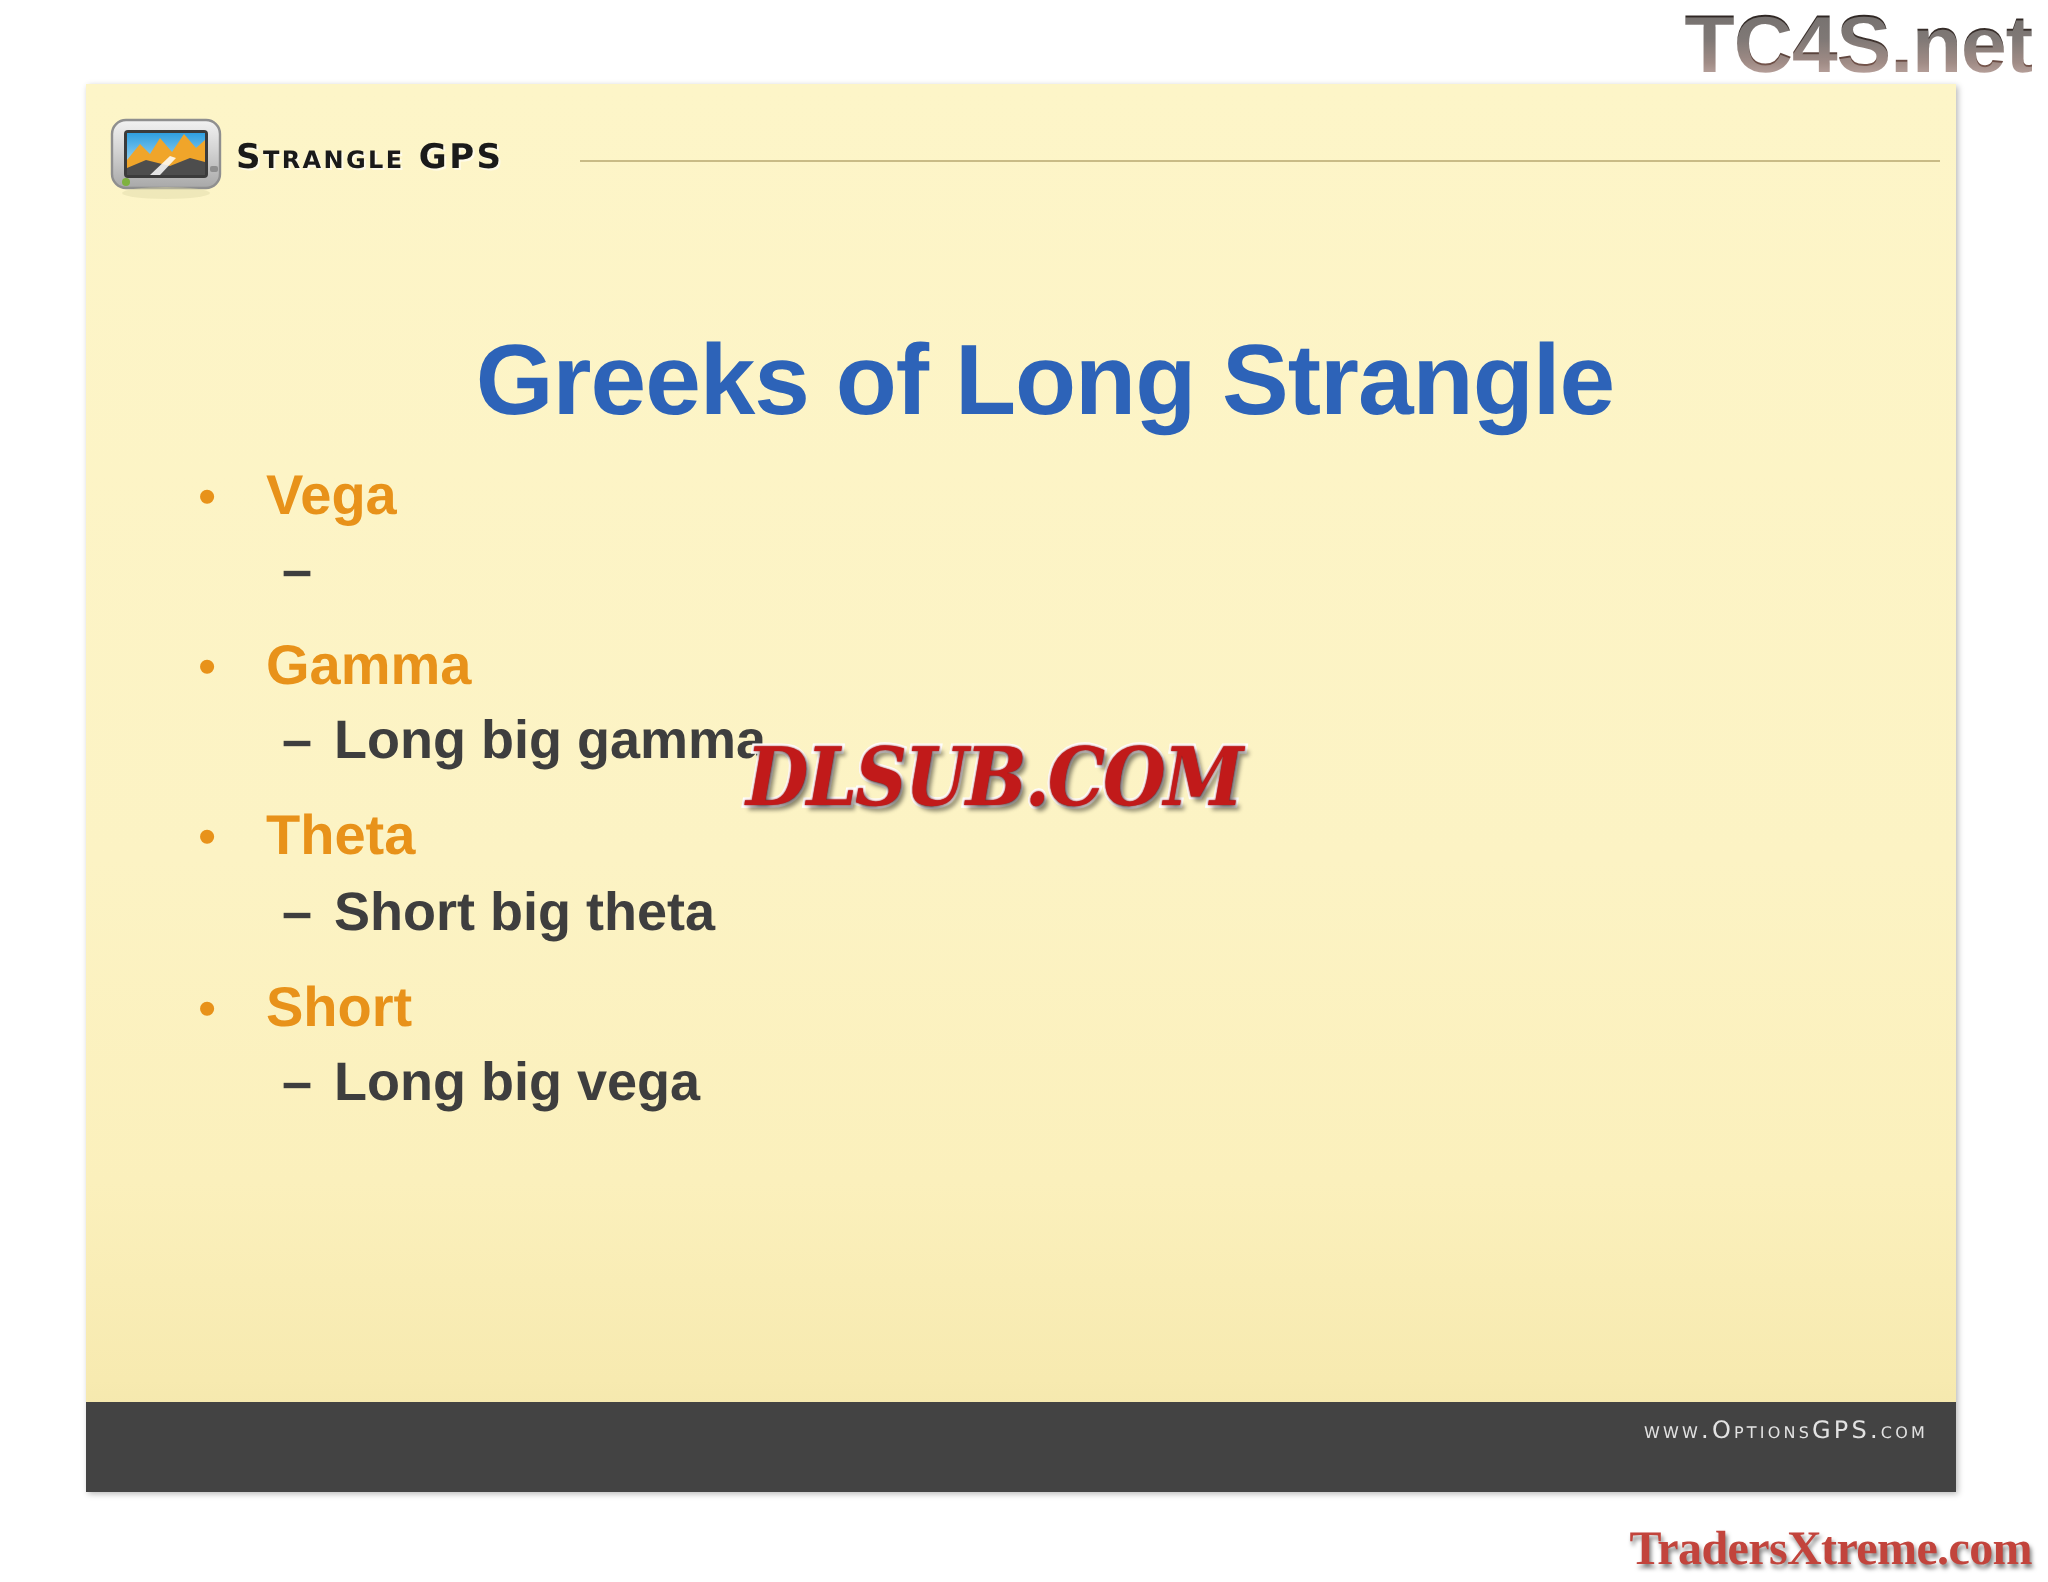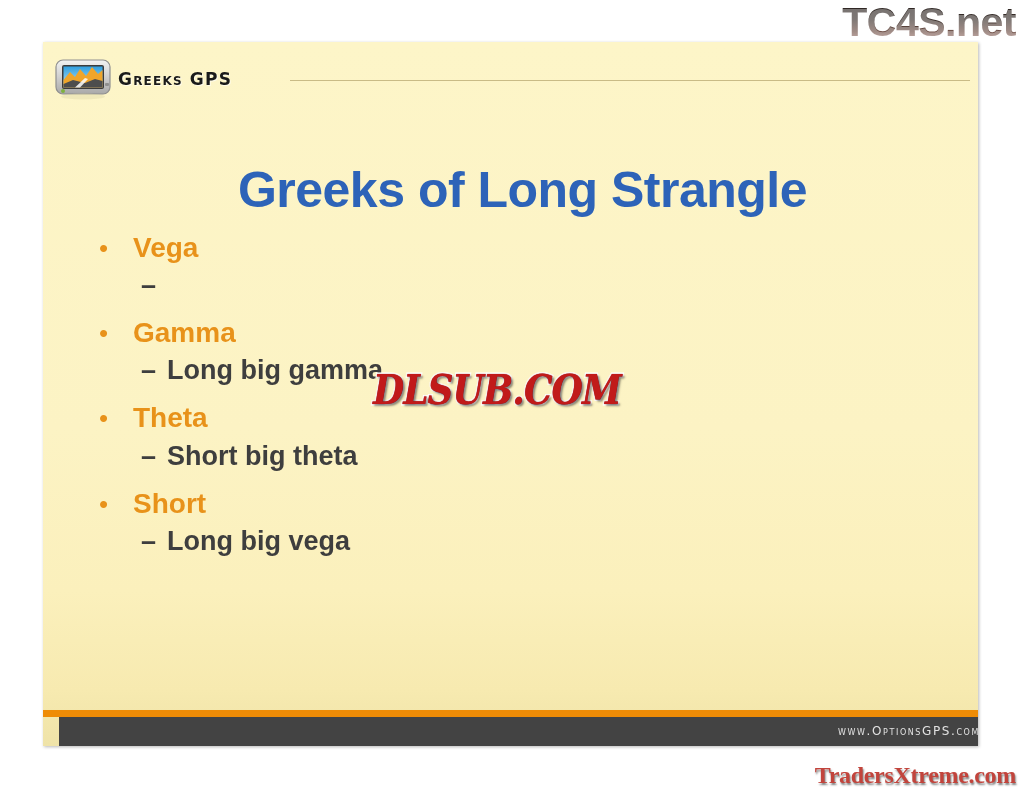--- a/index.html
+++ b/index.html
@@ -188,24 +188,24 @@
   #orange-bar {
     position: absolute;
     left: 0;
     bottom: 29px;
     width: 100%;
     height: 7px;
     background: #ef8c06;
   }
   #footer-bar {
     position: absolute;
-    left: 16px;
+    left: 0;
     bottom: 0;
     width: 100%;
-    height: 29px;
+    height: 45px;
     background: #434343;
     text-align: center;
   }
   #footer-text {
     position: absolute;
     right: 14px;
     top: 7px;
     font-family: "DejaVu Sans", sans-serif;
     font-size: 12px;
     font-variant: small-caps;
@@ -259,21 +259,21 @@
         <rect x="8.5" y="8.5" width="39" height="21" fill="url(#skyGrad)"></rect>
         <path d="M8.5 22 L15 14 L20 19 L25 11 L31 18 L37 9 L43 16 L47.5 12 L47.5 29.5 L8.5 29.5 Z" fill="#f0a52a"></path>
         <path d="M8.5 26 L18 22 L30 25 L40 21 L47.5 23 L47.5 29.5 L8.5 29.5 Z" fill="#4d4d4d"></path>
         <path d="M20 29.5 L30 20 L33 21 L25 29.5 Z" fill="#ffffff" opacity="0.85"></path>
         <rect x="50" y="25" width="4" height="3" rx="1" fill="#8f8f8f"></rect>
         <circle cx="8" cy="33" r="2" fill="#7fb23f"></circle>
         <ellipse cx="28" cy="38.5" rx="22" ry="3" fill="#ded9a8" opacity="0.45"></ellipse>
       </svg>
     </span>
 
-    <div id="brand-text">Greeks GPS</div>
+    <div id="brand-text">Strangle GPS</div>
 
     <div id="header-rule"></div>
   </div>
 
   <h1 id="slide-title">Greeks of Long Strangle</h1>
 
   <div id="bullet-list">
 
     <div class="bullet-group">
       <div class="bullet-row">

